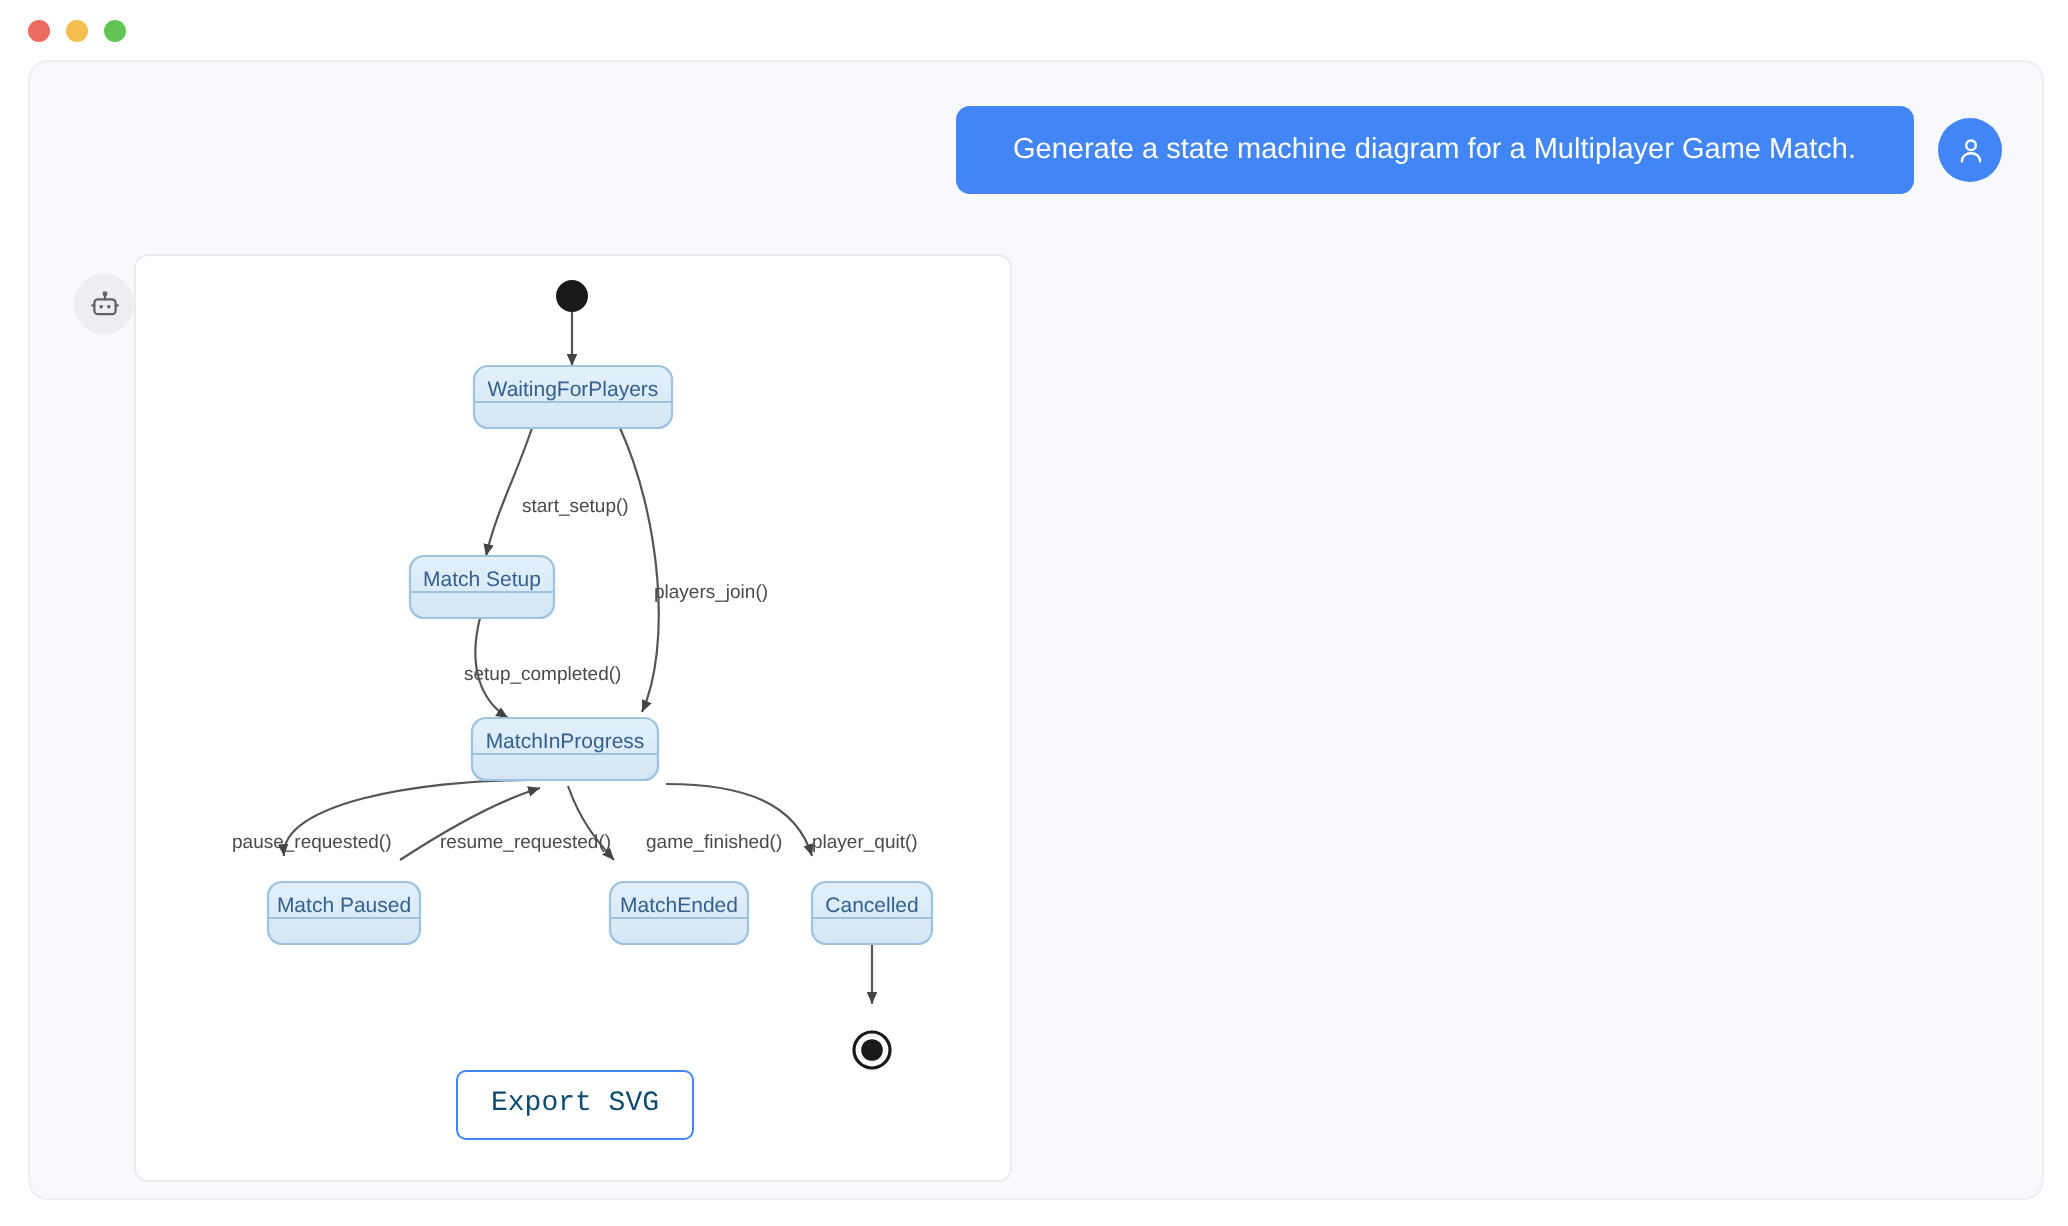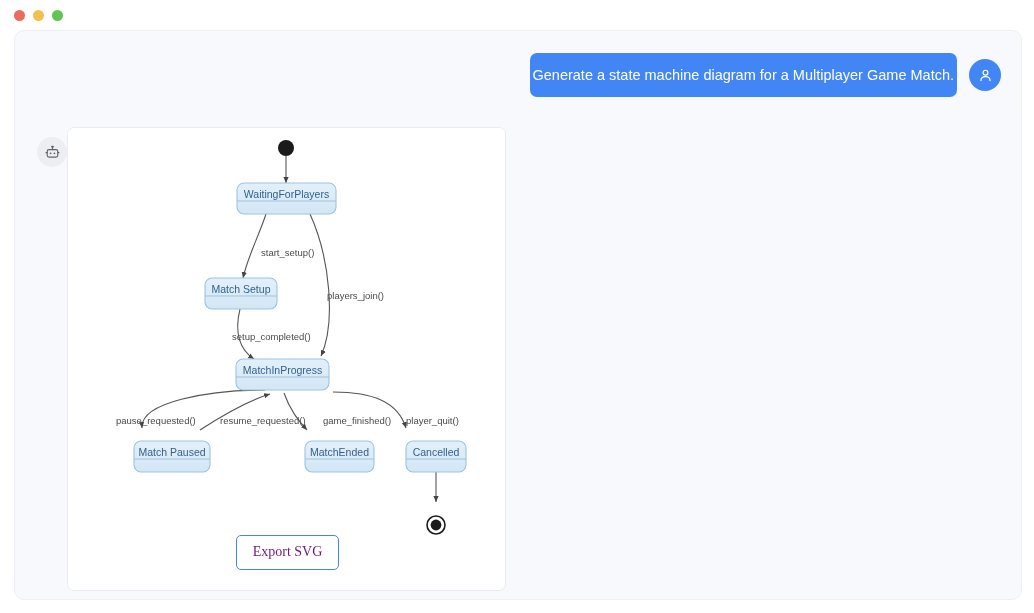--- a/index.html
+++ b/index.html
@@ -70,21 +70,21 @@
     display: flex;
     align-items: center;
     justify-content: center;
     flex: none;
   }
 
   .bubble-user {
     background: #4285f4;
     color: #ffffff;
     border-radius: 7px;
-    padding: 13px 3px;
+    padding: 13px 29px;
     font-size: 14.5px;
     line-height: 1.25;
     white-space: nowrap;
   }
 
   
   .assistant-row {
     position: absolute;
     left: 22px;
     top: 96px;
@@ -123,25 +123,25 @@
     bottom: 20px;
     width: 439px;
     display: flex;
     justify-content: center;
     gap: 14px;
   }
 
   .action-btn {
     background: #ffffff;
     border: 1px solid #4285f4;
-    color: #701a75;
+    color: #0c4a6e;
     border-radius: 5px;
     padding: 8px 16px;
     font-size: 14px;
-    font-family: Liberation Serif, serif;
+    font-family: Liberation Mono, monospace;
     cursor: pointer;
     white-space: nowrap;
     line-height: 1.2;
   }
 
   
   .state-label {
     font-family: "Liberation Sans", sans-serif;
     font-size: 10.5px;
     fill: #33608f;

